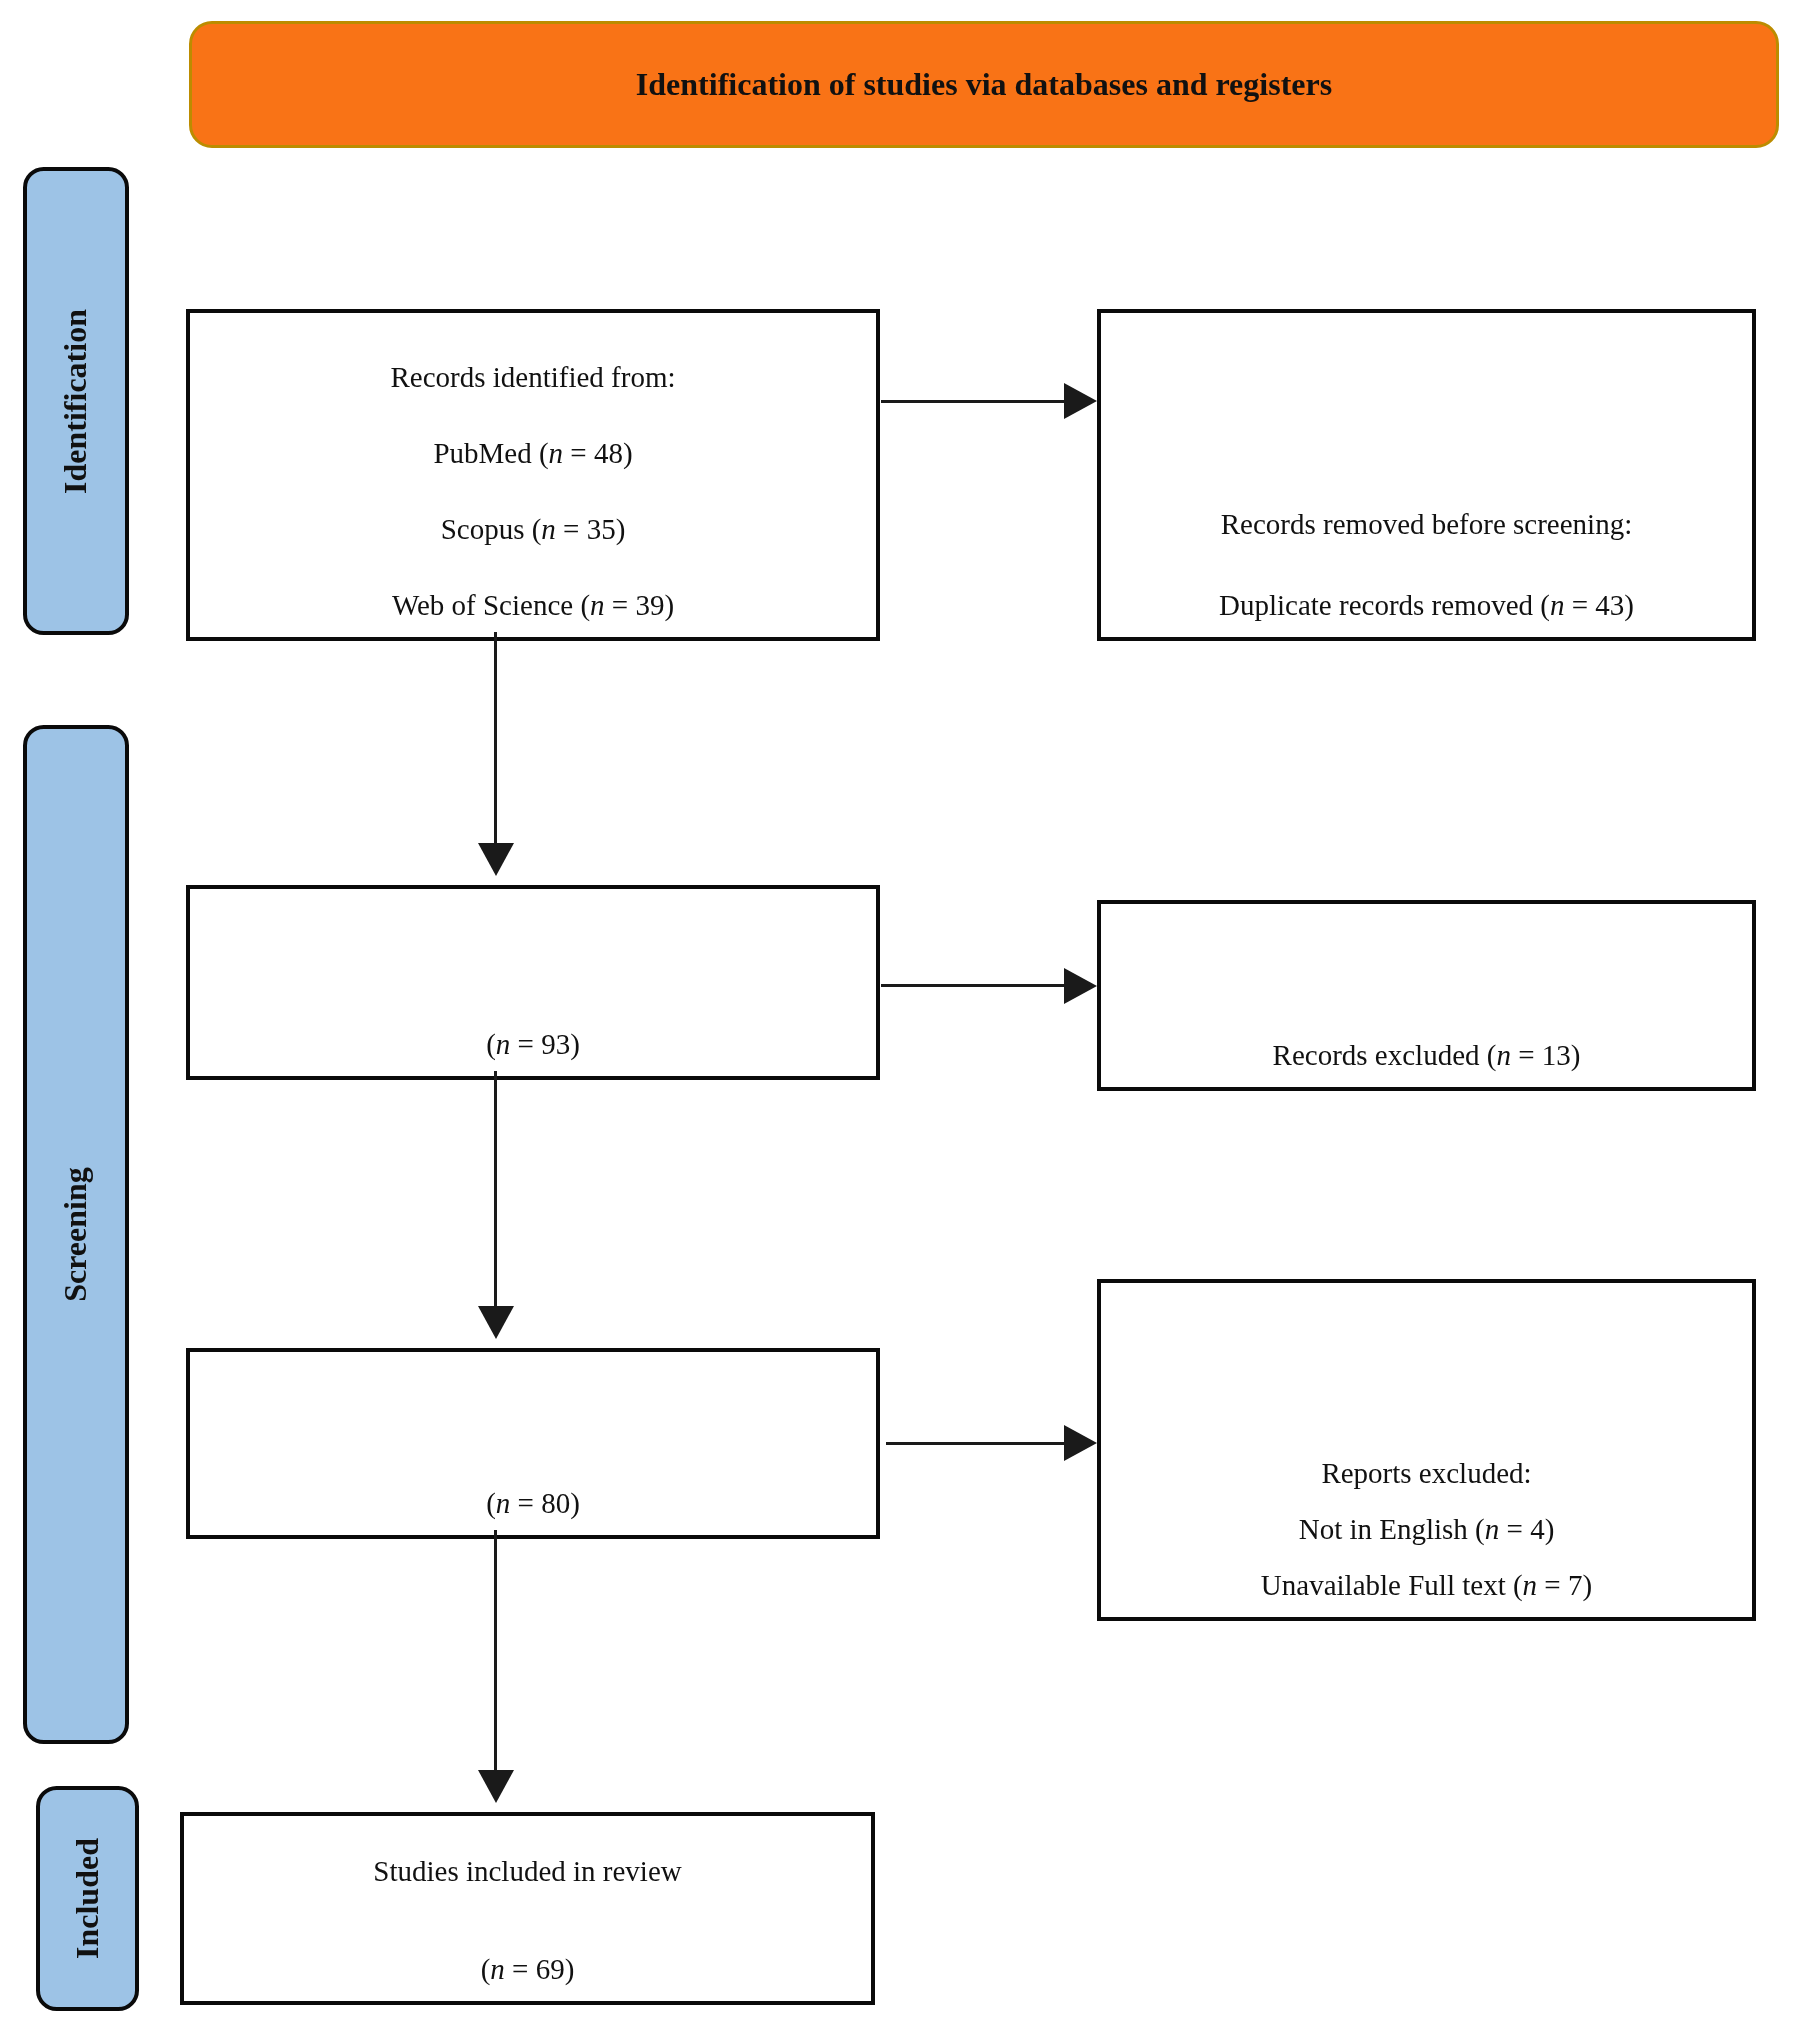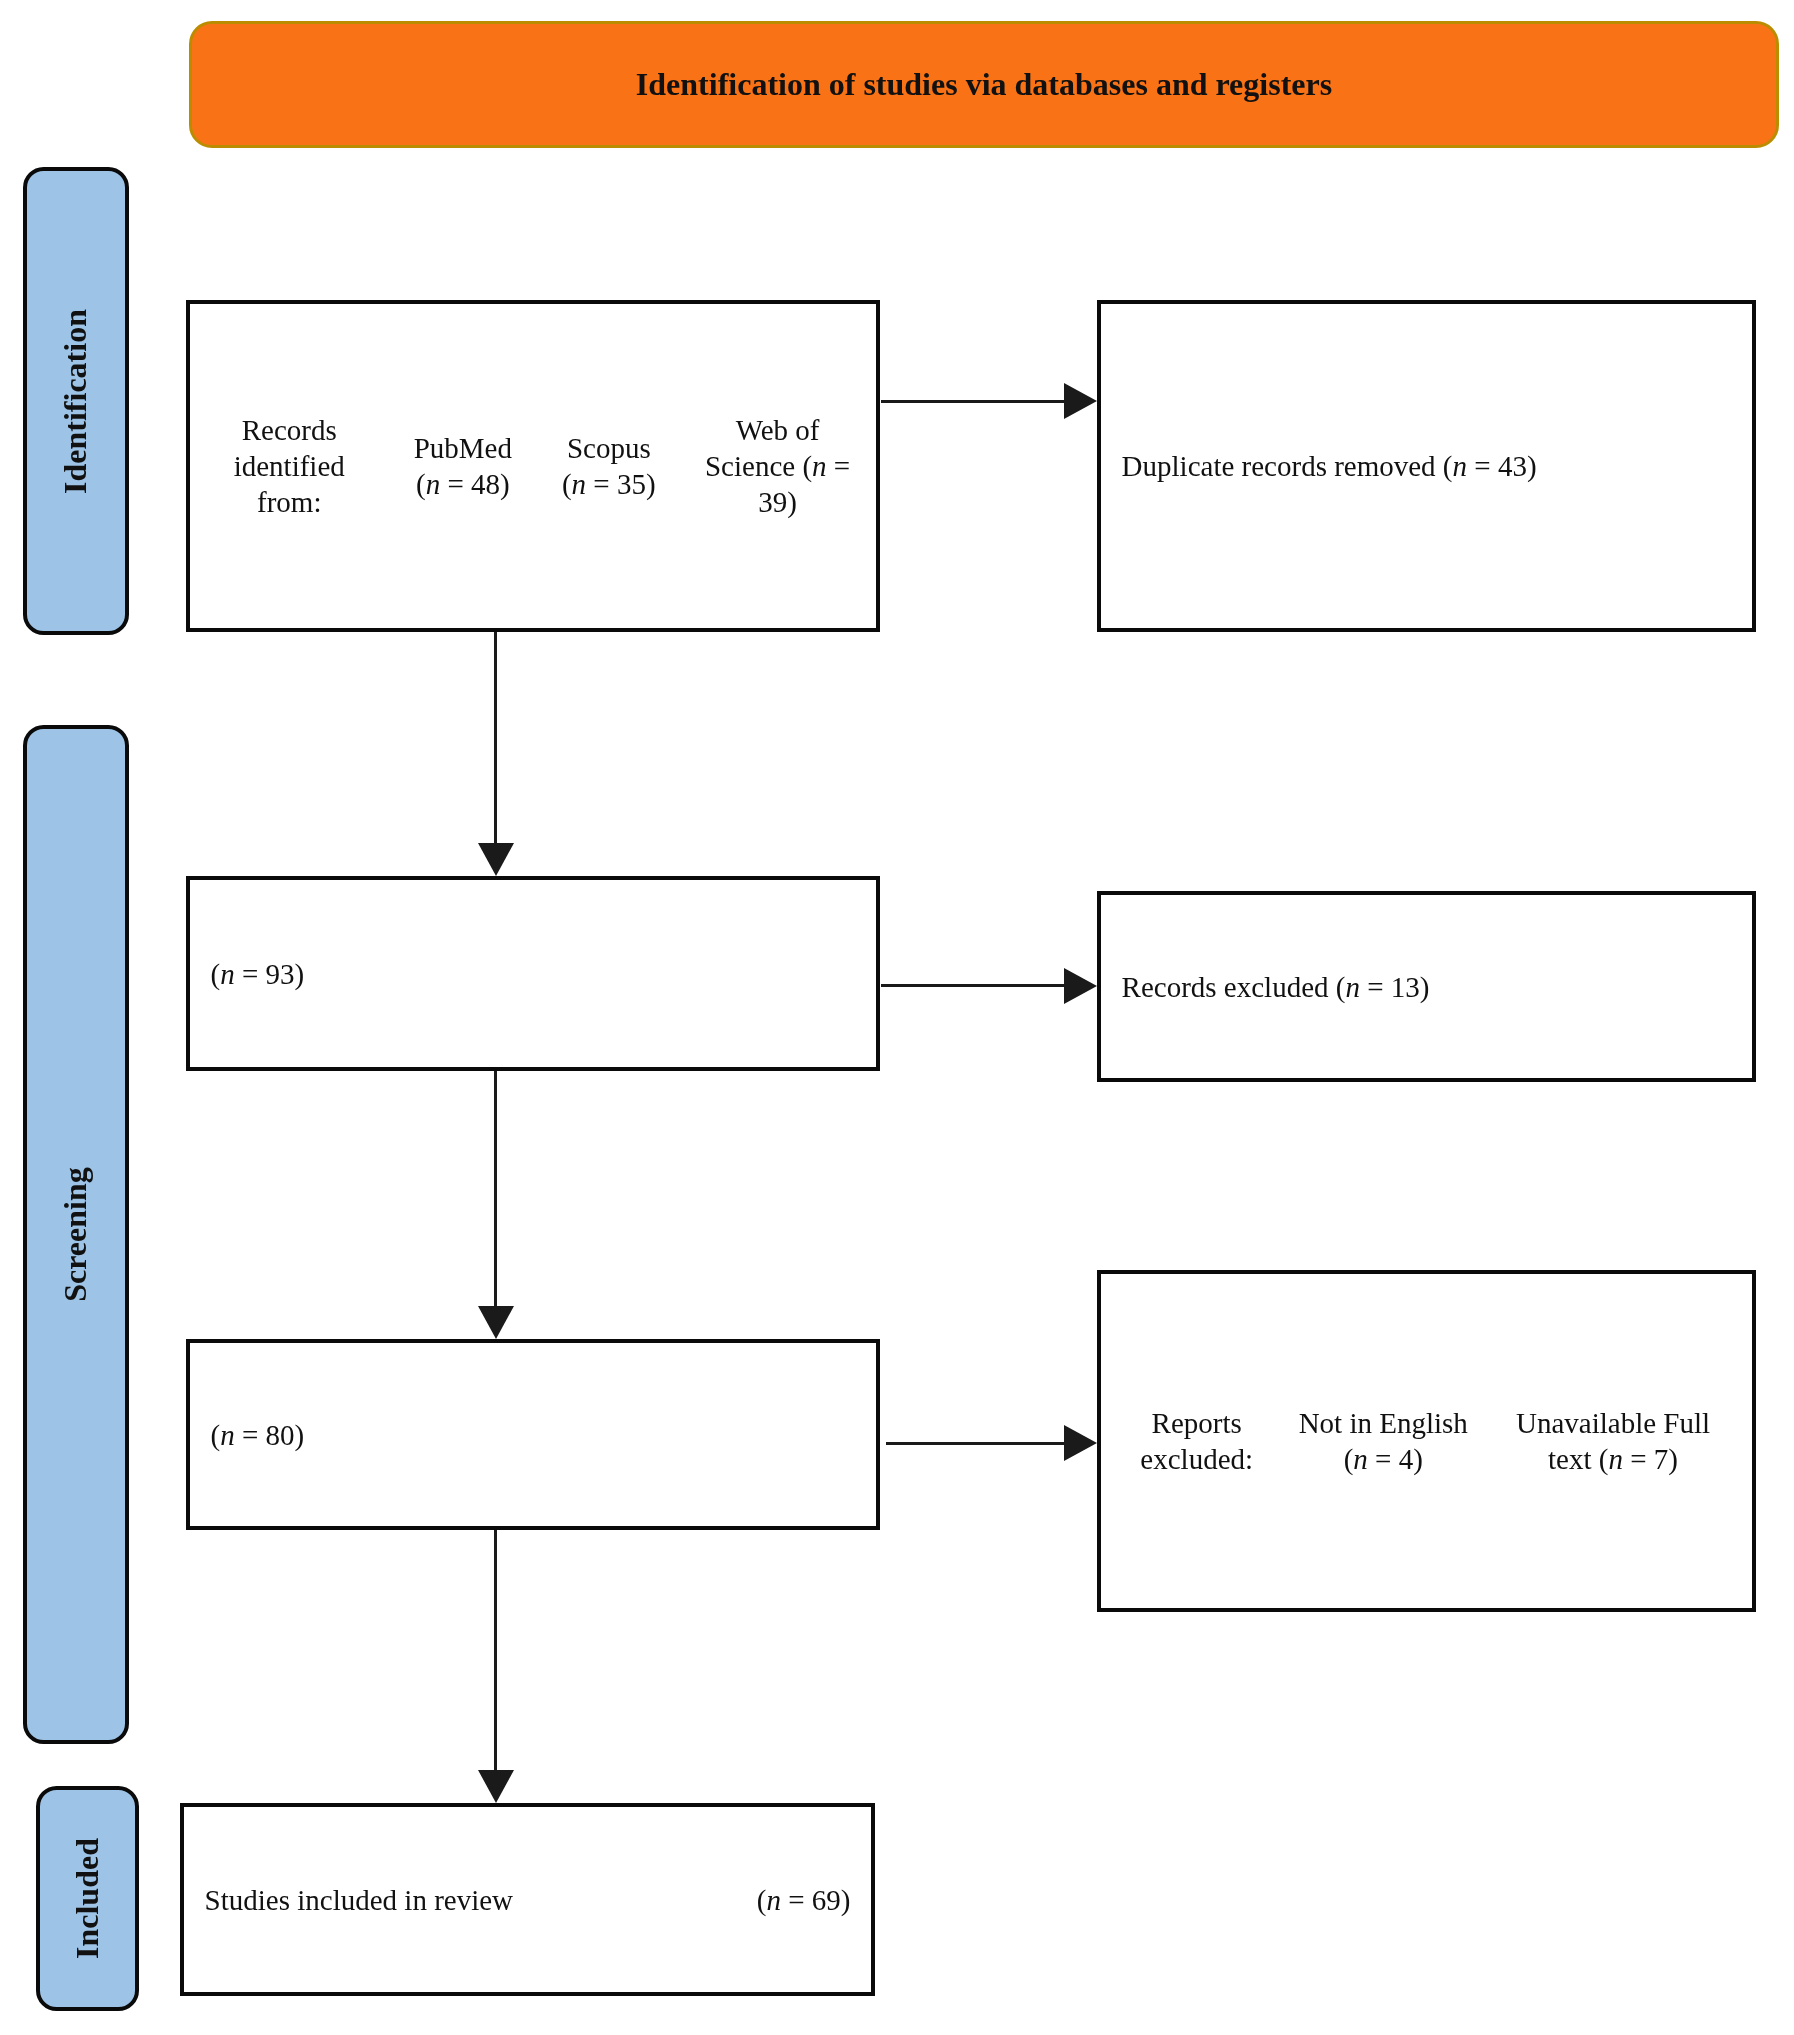--- a/index.html
+++ b/index.html
@@ -40,26 +40,27 @@
   }
   #stage-identification { left: 22.6px;  top: 167px;  width: 106px; height: 468px; }
   #stage-screening      { left: 22.6px;  top: 725px; width: 106px; height: 1019px; }
   #stage-included       { left: 36px;  top: 1786px; width: 103px; height: 225px; }
 
   
   .box {
     position: absolute;
     background: #FFFFFF;
     border: 4.8px solid #0A0A0A;
-    display: flex; flex-direction: row;
-    align-items: center; justify-content: space-between;
+    display: flex; flex-direction: column;
+    align-items: center; justify-content: flex-end;
     text-align: center;
     font-size: 29px;
     line-height: 36px;
     padding: 13.7px 20.6px;
+    margin-top: 9px;
   }
   #box-records-identified { left: 186px;  top: 300px;  width: 694px; height: 332px; gap: 40px; }
   #box-records-removed    { left: 1097px; top: 300px;  width: 659px;  height: 332px; gap: 45px; }
   #box-records-screened   { left: 186px;  top: 876px; width: 694px; height: 195px; gap: 41px; }
   #box-records-excluded   { left: 1097px; top: 891px; width: 659px;  height: 191px; }
   #box-reports-assessed   { left: 186px;  top: 1339px; width: 694px; height: 191px; gap: 41px; }
   #box-reports-excluded   { left: 1097px; top: 1270px; width: 659px;  height: 342px; gap: 20px; }
   #box-studies-included   { left: 180px;  top: 1803px; width: 695px; height: 193px; gap: 62px; }
 
   
@@ -126,20 +127,21 @@
 <div class="box" id="box-reports-assessed">
   <div><span>(</span><span style="font-style: italic;">n</span><span> = 80)</span></div>
 </div>
 
 <div class="box" id="box-studies-included">
   <div>Studies included in review</div>
   <div><span>(</span><span style="font-style: italic;">n</span><span> = 69)</span></div>
 </div>
 
 <div class="box" id="box-records-removed">
+  <div>Records removed before screening:</div>
   <div><span>Duplicate records removed (</span><span style="font-style: italic;">n</span><span> = 43)</span></div>
 </div>
 
 <div class="box" id="box-records-excluded">
   <div><span>Records excluded (</span><span style="font-style: italic;">n</span><span> = 13)</span></div>
 </div>
 
 <div class="box" id="box-reports-excluded">
   <div>Reports excluded:</div>
   <div><span>Not in English (</span><span style="font-style: italic;">n</span><span> = 4)</span></div>

